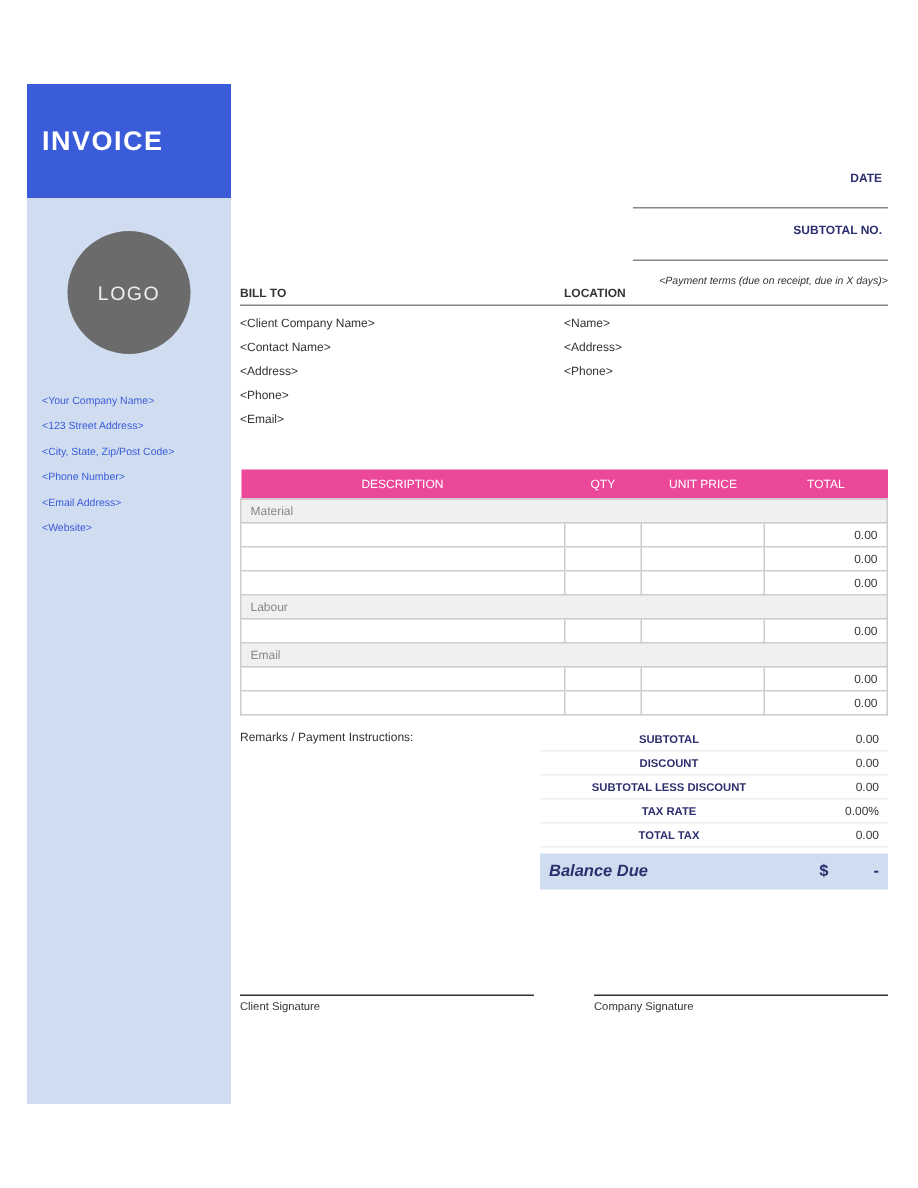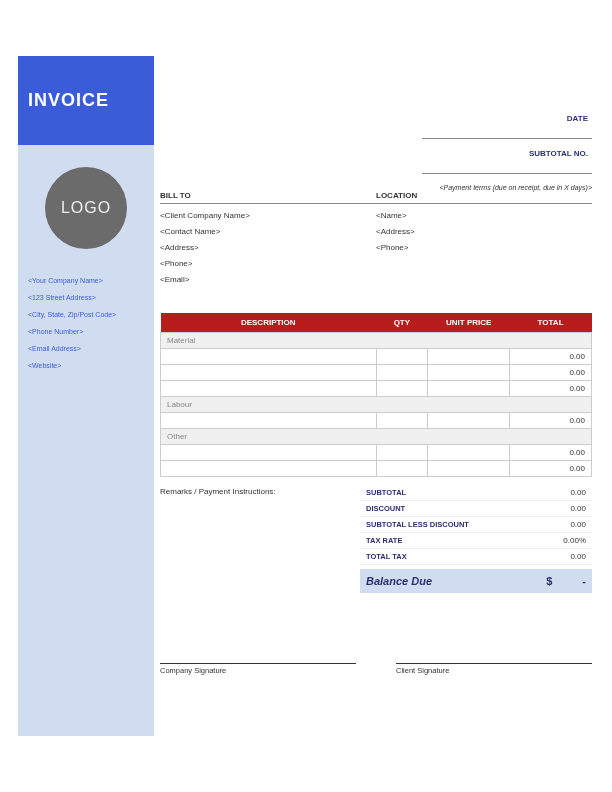--- a/index.html
+++ b/index.html
@@ -1,47 +1,47 @@
 <!DOCTYPE html>
 <html><head>
 <meta charset="utf-8">
 <style>
   * { box-sizing: border-box; margin: 0; padding: 0; }
   body { width: 612px; height: 792px; background: #fff; font-family: Arial, sans-serif; font-size: 8px; color: #333; position: relative; }
   .sidebar { position: absolute; left: 18px; top: 56px; width: 136px; height: 680px; background: #d0ddf0; }
-  .sidebar-header { background: #3b5cd8; height: 89px; display: flex; align-items: center; padding-left: 10px; }
+  .sidebar-header { background: #3b5cd8; height: 76px; display: flex; align-items: center; padding-left: 10px; }
   .sidebar-header-title { color: #fff; font-size: 18px; font-weight: bold; letter-spacing: 1px; }
-  .logo-circle { width: 82px; height: 82px; border-radius: 50%; background: #6b6b6b; margin: 22px auto 0; display: flex; align-items: center; justify-content: center; color: #eee; font-size: 16px; letter-spacing: 1px; }
+  .logo-circle { width: 82px; height: 82px; border-radius: 50%; background: #6b6b6b; margin: 22px auto 0; display: flex; align-items: center; justify-content: center; color: #eee; font-size: 13px; letter-spacing: 1px; }
   .company-info { margin-top: 28px; padding: 0 10px; }
   .company-info div { color: #3b5cd8; font-size: 7px; margin-bottom: 10px; }
   .main { position: absolute; left: 160px; top: 44px; width: 432px; }
   .top-right { float: right; width: 170px; text-align: right; margin-top: 70px; }
   .top-right .field { margin-bottom: 10px; }
   .top-right .label { font-size: 8px; font-weight: bold; color: #2b2f6e; display: block; margin-bottom: 2px; padding-right: 4px; }
   .top-right .line { border-bottom: 1px solid #888; height: 14px; }
   .terms { font-size: 7px; color: #333; font-style: italic; text-align: right; margin-top: 6px; }
   .billto-row { clear: both; display: flex; }
   .billto-col { flex: 1; }
   .sect-label { font-size: 8px; font-weight: bold; color: #2b2f6e; border-bottom: 1px solid #888; padding-bottom: 3px; margin-bottom: 4px; }
   .billto-col div { font-size: 8px; color: #333; margin-bottom: 7px; }
   .items-table { width: 100%; border-collapse: collapse; margin-top: 22px; }
-  .items-table th { background: #b91c1c; color: #fff; font-size: 8px; font-weight: bold; padding: 5px 6px; text-align: center; }
+  .items-table th { background: #ec4899; color: #fff; font-size: 8px; font-weight: normal; padding: 5px 6px; text-align: center; }
   .items-table th:first-child { text-align: center; }
   .items-table td { border: 1px solid #ccc; padding: 3px 6px; font-size: 8px; height: 16px; }
   .items-table .section-row td { background: #f0f0f0; color: #888; border: 1px solid #ccc; }
   .items-table .num { text-align: right; }
   .col-desc { width: 50%; }
   .col-qty { width: 12%; }
   .col-price { width: 19%; }
   .col-total { width: 19%; }
   .bottom-area { display: flex; margin-top: 8px; }
   .remarks { flex: 1; font-size: 8px; color: #333; padding-top: 2px; }
   .totals { width: 232px; }
   .totals-row { display: flex; border-bottom: 1px solid #eee; padding: 3px 6px; }
-  .totals-row .tl { flex: 1; text-align: left; font-size: 7.5px; font-weight: bold; color: #2b2f6e; }
+  .totals-row .tl { flex: 1; text-align: center; font-size: 7.5px; font-weight: bold; color: #2b2f6e; }
   .totals-row .tv { width: 60px; text-align: right; font-size: 8px; }
   .balance-row { display: flex; background: #d0ddf0; padding: 6px; margin-top: 4px; align-items: center; }
   .balance-row .tl { flex: 1; text-align: left; font-size: 11px; font-weight: bold; color: #2b2f6e; font-style: italic; padding-right: 8px; }
   .balance-row .cur { font-size: 11px; font-weight: bold; color: #2b2f6e; padding-right: 30px; }
   .balance-row .tv { font-size: 11px; font-weight: bold; color: #2b2f6e; }
   .signatures { display: flex; margin-top: 70px; gap: 40px; }
   .sig { flex: 1; }
   .sig-line { border-top: 1px solid #333; padding-top: 2px; font-size: 7.5px; color: #333; }
 </style>
 </head>
@@ -128,21 +128,21 @@
       <tr class="section-row">
           <td colspan="4">Labour</td>
         </tr>
       <tr>
           <td></td>
           <td class="num"></td>
           <td class="num"></td>
           <td class="num">0.00</td>
         </tr>
       <tr class="section-row">
-          <td colspan="4">Other</td>
+          <td colspan="4">Email</td>
         </tr>
       <tr>
           <td></td>
           <td class="num"></td>
           <td class="num"></td>
           <td class="num">0.00</td>
         </tr>
       <tr>
           <td></td>
           <td class="num"></td>
@@ -178,19 +178,19 @@
       <div class="balance-row">
         <span class="tl">Balance Due</span>
         <span class="cur" false="">$</span>
         <span class="tv">-</span>
       </div>
     </div>
   </div>
 
   <div class="signatures">
     <div class="sig">
-      <div class="sig-line">Company Signature</div>
+      <div class="sig-line">Client Signature</div>
     </div>
     <div class="sig">
-      <div class="sig-line">Client Signature</div>
+      <div class="sig-line">Company Signature</div>
     </div>
   </div>
 </div>
 
 </body></html>

